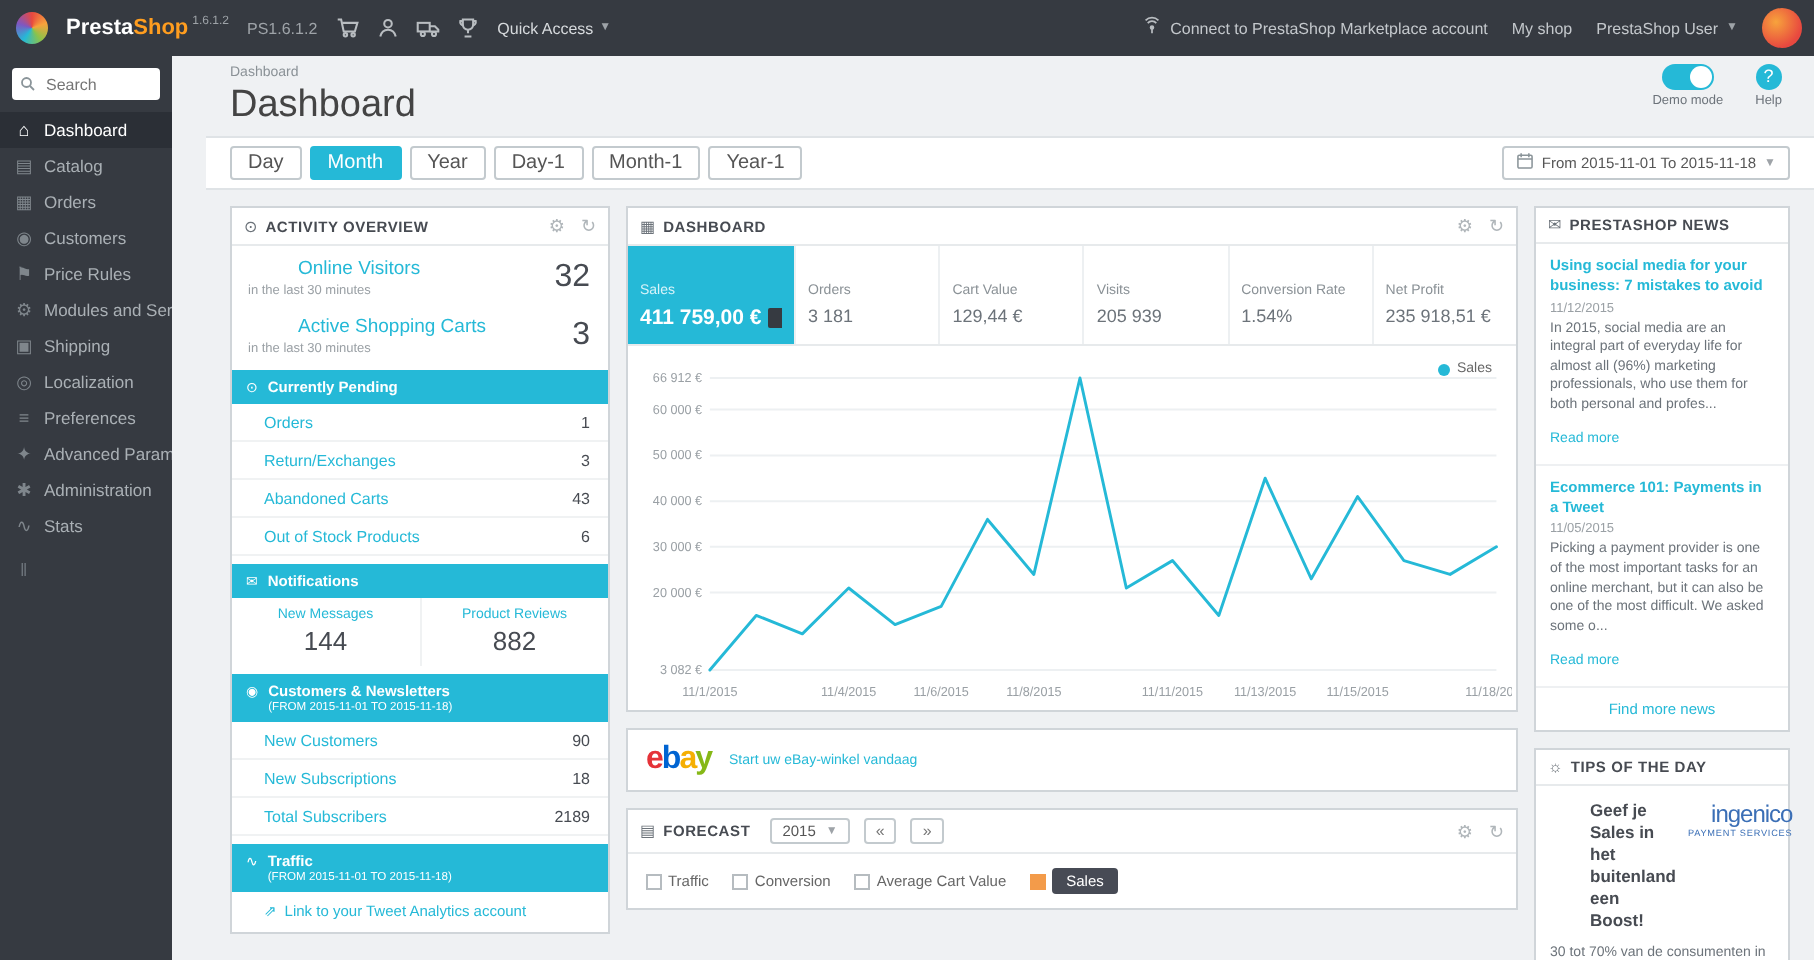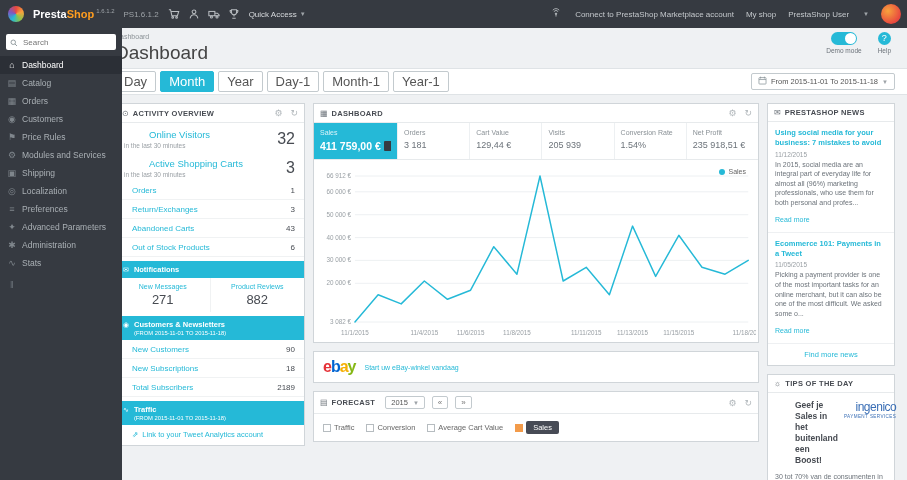--- a/index.html
+++ b/index.html
@@ -15,27 +15,27 @@
     background:conic-gradient(#e8483f,#f7a33c,#8bc34a,#25b9d7,#7e57c2,#e8483f); }
   .brand { font-size:11px; font-weight:bold; color:#fff; white-space:nowrap; }
   .brand .b2 { color:#ff9d1f; }
   .brand sup { font-size:6px; color:#9ea3a8; font-weight:normal; margin-left:2px; }
   .ps-ver { font-size:8px; color:#9ea3a8; }
   .tb-icons { display:flex; gap:8px; align-items:center; }
   .tb-icons svg { width:12px; height:12px; display:block; }
   .quick-access { font-size:8px; color:#d7dadd; display:flex; gap:3px; align-items:center; cursor:pointer; }
   .caret { font-size:6px; color:#9ea3a8; }
   .tb-right { display:flex; align-items:center; gap:12px; padding-right:6px; }
-  .tb-link { font-size:8px; color:#c4c8cc; display:flex; align-items:center; gap:14px; cursor:pointer; white-space:nowrap;justify-content:flex-end; }
+  .tb-link { font-size:8px; color:#c4c8cc; display:flex; align-items:center; gap:4px; cursor:pointer; white-space:nowrap;justify-content:flex-end; }
   .tb-link svg { width:10px; height:10px; }
   .avatar { width:20px; height:20px; border-radius:50%;
     background:radial-gradient(circle at 35% 35%, #f7a33c, #e8483f 70%); }
 
   
-  .sidebar { position:absolute; top:28px; left:0; width:122px; bottom:0; background:#363a41; z-index:10; }
+  .sidebar { position:absolute; top:28px; left:0; width:86px; bottom:0; background:#363a41; z-index:10; }
   .search-box { margin:6px; background:#fff; border-radius:2px; height:16px;
     display:flex; align-items:center; padding:0 4px; gap:3px; }
   .search-box svg { width:8px; height:8px; flex:none; }
   .search-box input { border:none; outline:none; width:100%; font-size:8px; color:#555;
     font-family:inherit; background:transparent; }
   .menu-item { display:flex; align-items:center; gap:5px; padding:4px 7px; font-size:8.5px;
     color:#aab0b5; cursor:pointer; white-space:nowrap; overflow:hidden; }
   .menu-item .mi-icon { width:10px; font-size:9px; color:#7f868c; text-align:center; flex:none; }
   .menu-item.active { background:#2b2f36; color:#fff; }
   .menu-item.active .mi-icon { color:#fff; }
@@ -50,21 +50,21 @@
   .toggle { width:26px; height:13px; background:#25b9d7; border-radius:7px; position:relative;
     margin:0 auto; cursor:pointer; }
   .toggle .knob { position:absolute; right:1px; top:1px; width:11px; height:11px; border-radius:50%; background:#fff; }
   .small-label { font-size:6.5px; color:#6c737a; margin-top:2px; }
   .help-circle { width:13px; height:13px; border-radius:50%; background:#25b9d7; color:#fff;
     font-size:9px; line-height:13px; text-align:center; margin:0 auto; }
 
   .toolbar { height:27px; background:#fff; border-top:1px solid #dfe3e6; border-bottom:1px solid #dfe3e6;
     display:flex; align-items:center; justify-content:space-between; padding:0 12px; }
   .btn-group { display:flex; gap:4px; }
-  .fbtn { font-size:13px; color:#555; background:#fff; border:1px solid #c3cace; border-radius:2px;
+  .fbtn { font-size:10px; color:#555; background:#fff; border:1px solid #c3cace; border-radius:2px;
     padding:2px 8px; cursor:pointer; font-family:inherit; }
   .fbtn.active { background:#25b9d7; border-color:#25b9d7; color:#fff; }
   .date-range { display:flex; align-items:center; gap:4px; border:1px solid #c3cace; border-radius:2px;
     padding:2px 6px; font-size:7.5px; color:#555; background:#fff; cursor:pointer; }
   .date-range svg { width:9px; height:9px; }
 
   .columns { display:flex; gap:8px; padding:8px 12px; align-items:flex-start; }
   .col-left { width:190px; flex:none; }
   .col-mid { flex:1; min-width:0; }
   .col-right { width:128px; flex:none; }
@@ -93,21 +93,21 @@
   .notif-cells { display:flex; text-align:center; }
   .notif-cell { flex:1; padding:5px 2px; border-right:1px solid #f0f2f3; }
   .notif-cell:last-child { border-right:none; }
   .notif-cell .lbl { color:#25b9d7; font-size:7px; cursor:pointer; }
   .notif-cell .val { color:#474b52; font-size:13px; margin-top:2px; }
   .ga-link { padding:5px 8px 6px 16px; font-size:7.5px; color:#25b9d7; display:flex; gap:4px;
     align-items:center; cursor:pointer; }
 
   
   .kpi-tabs { display:flex; border-bottom:1px solid #e7eaec; }
-  .kpi { flex:1; padding:6px 6px 7px; border-right:1px solid #edf0f2; min-width:0; cursor:pointer; }
+  .kpi { flex:1; padding:19px 6px 7px; border-right:1px solid #edf0f2; min-width:0; cursor:pointer; }
   .kpi:last-child { border-right:none; }
   .k-label { font-size:7px; color:#8a9196; white-space:nowrap; }
   .k-value { font-size:9px; color:#6c737a; margin-top:4px; white-space:nowrap; overflow:hidden; }
   .kpi.active { background:#25b9d7; flex:1.2; }
   .kpi.active .k-label { color:#d8f3f9; }
   .kpi.active .k-value { color:#fff; font-size:10.5px; font-weight:bold;
     display:flex; align-items:center; gap:3px; }
   .badge-dark { display:inline-block; width:15px; height:10px; background:#363a41; border-radius:1px; flex:none; }
 
   .chart-wrap { position:relative; padding:4px 2px 2px; }
@@ -332,20 +332,24 @@
             <div class="metric-label">Online Visitors</div>
             <div class="metric-sub">in the last 30 minutes</div>
             <div class="metric-value">32</div>
           </div>
           <div class="metric">
             <div class="metric-label">Active Shopping Carts</div>
             <div class="metric-sub">in the last 30 minutes</div>
             <div class="metric-value">3</div>
           </div>
 
+          <div class="sec-bar">
+            <span class="sec-icon">⊙</span>
+            <span class="sec-title">Currently Pending</span>
+          </div>
           <div class="a-row">
               <span class="lbl">Orders</span>
               <span class="val">1</span>
             </div>
           <div class="a-row">
               <span class="lbl">Return/Exchanges</span>
               <span class="val">3</span>
             </div>
           <div class="a-row">
               <span class="lbl">Abandoned Carts</span>
@@ -356,21 +360,21 @@
               <span class="val">6</span>
             </div>
 
           <div class="sec-bar">
             <span class="sec-icon">✉</span>
             <span class="sec-title">Notifications</span>
           </div>
           <div class="notif-cells">
             <div class="notif-cell">
               <div class="lbl">New Messages</div>
-              <div class="val">271</div>
+              <div class="val">144</div>
             </div>
             <div class="notif-cell">
               <div class="lbl">Product Reviews</div>
               <div class="val">882</div>
             </div>
           </div>
 
           <div class="sec-bar">
             <span class="sec-icon">◉</span>
             <span>

